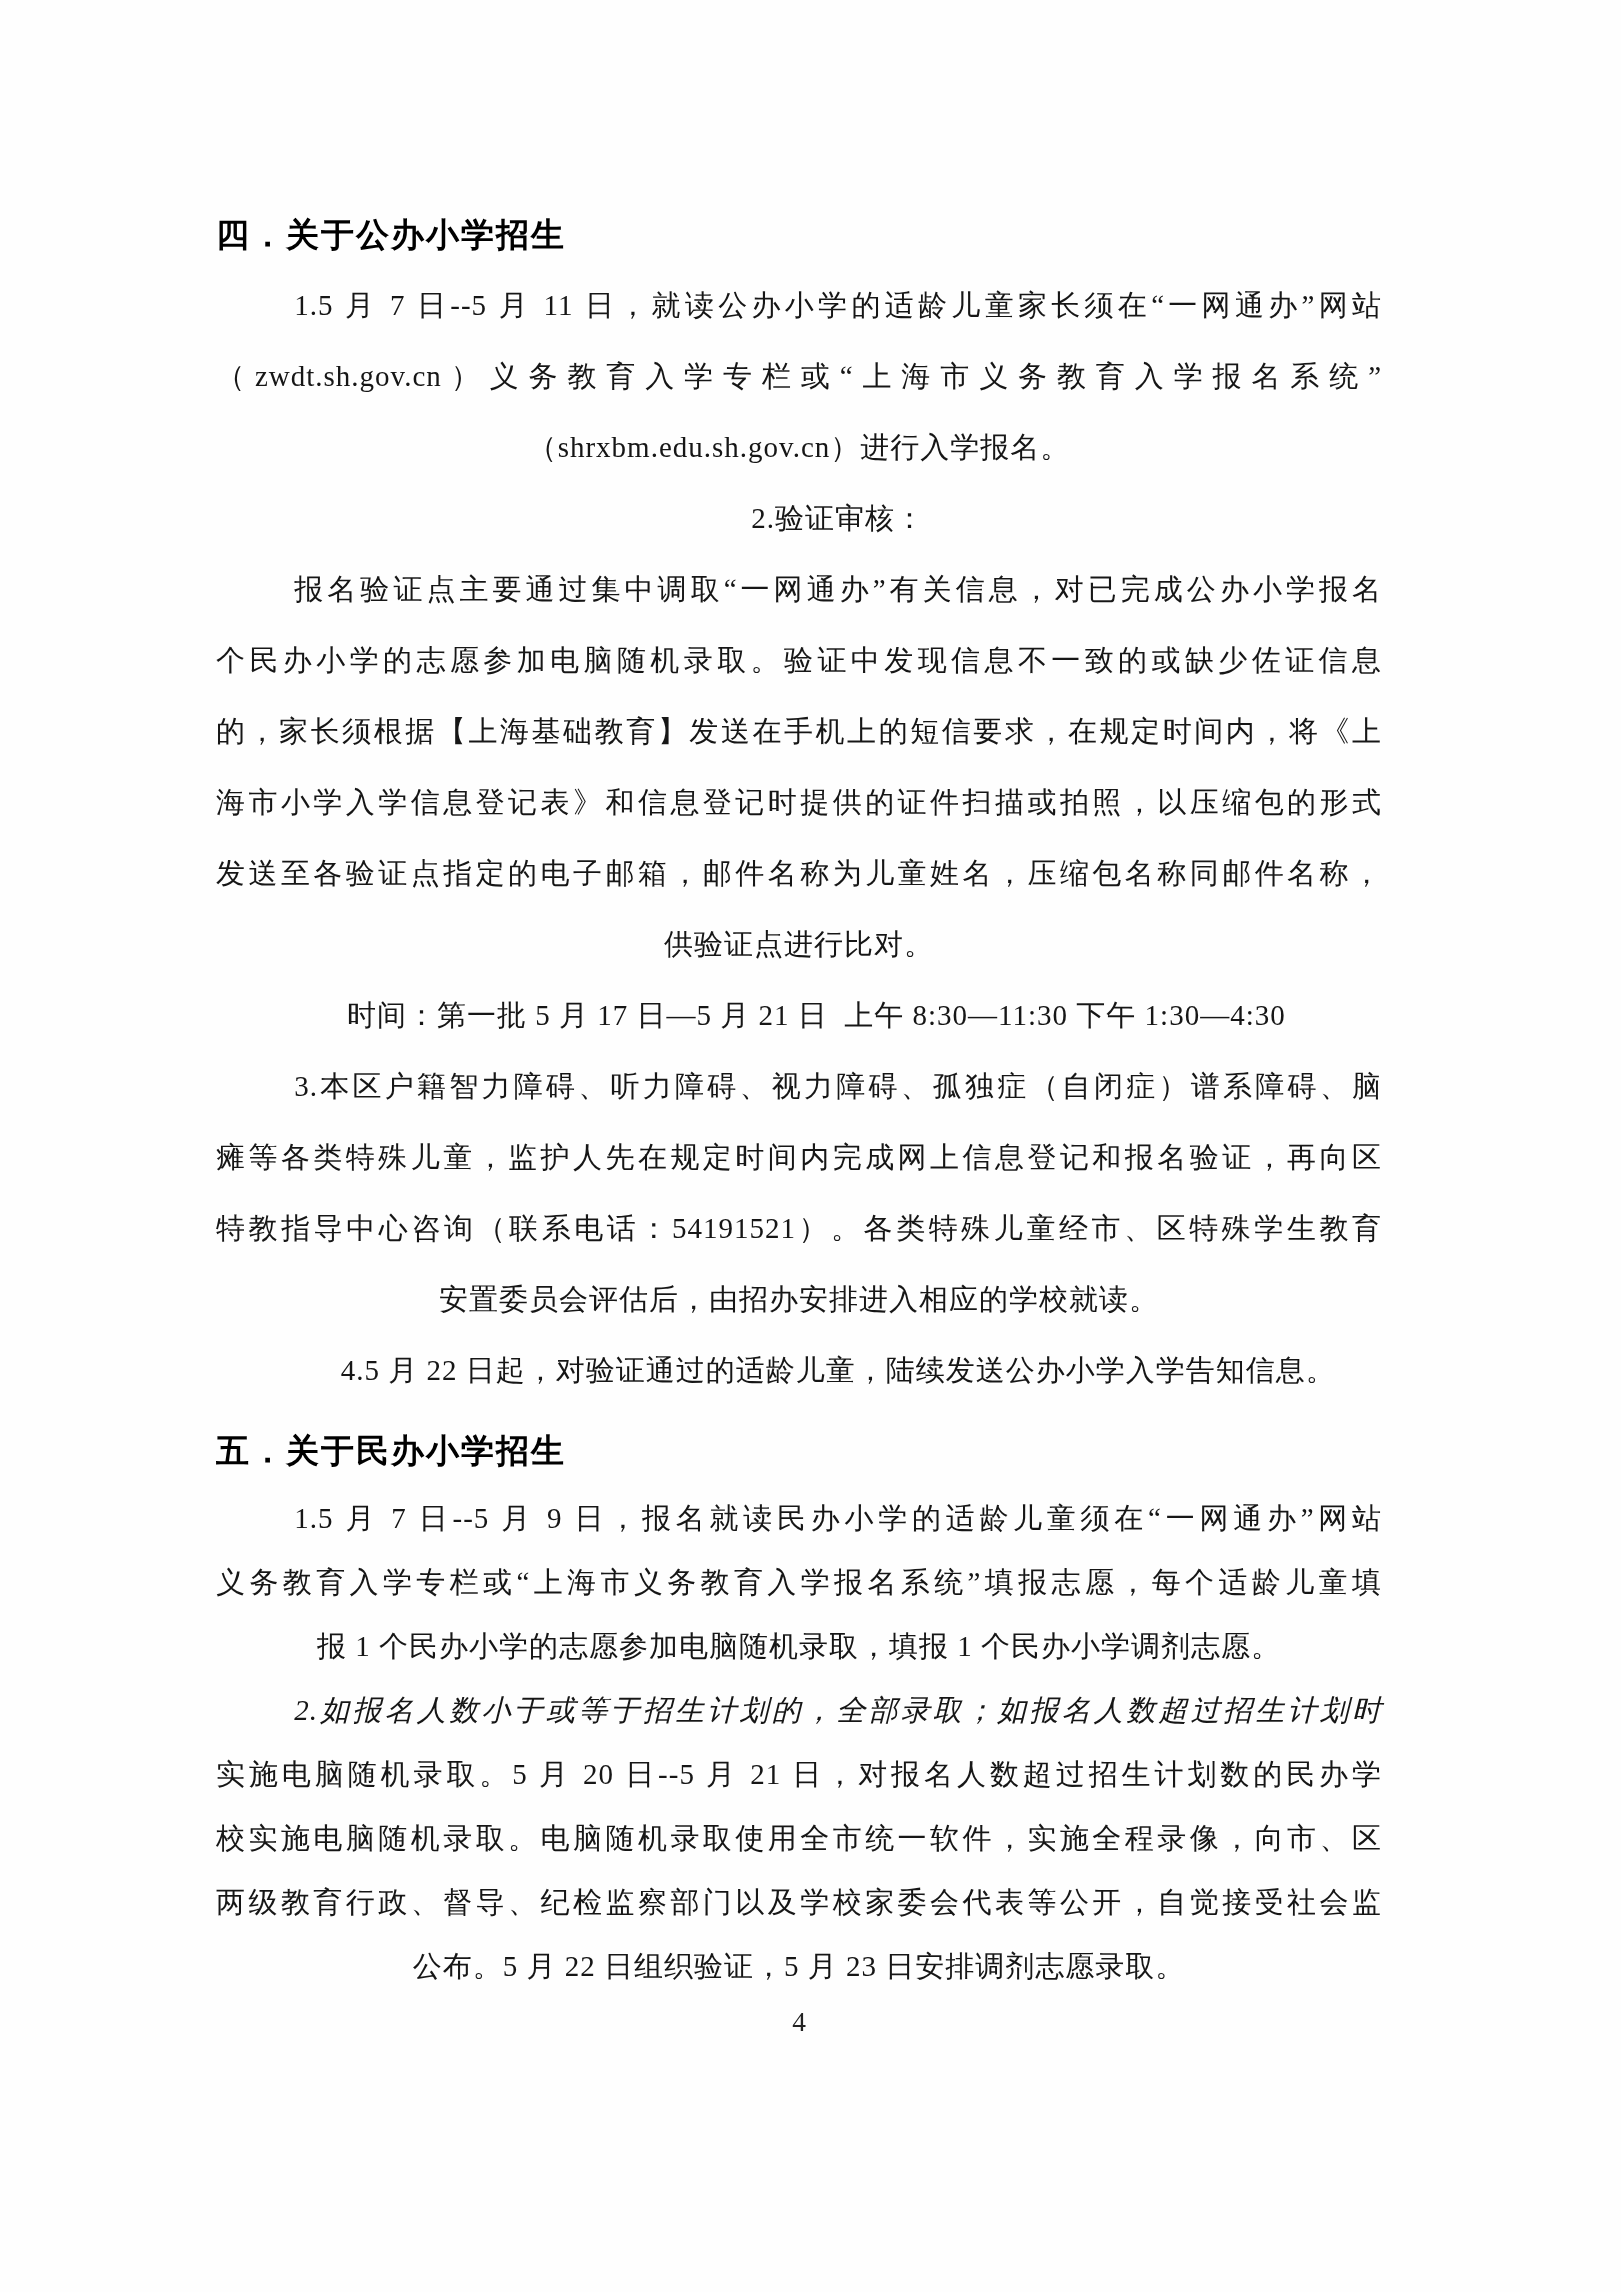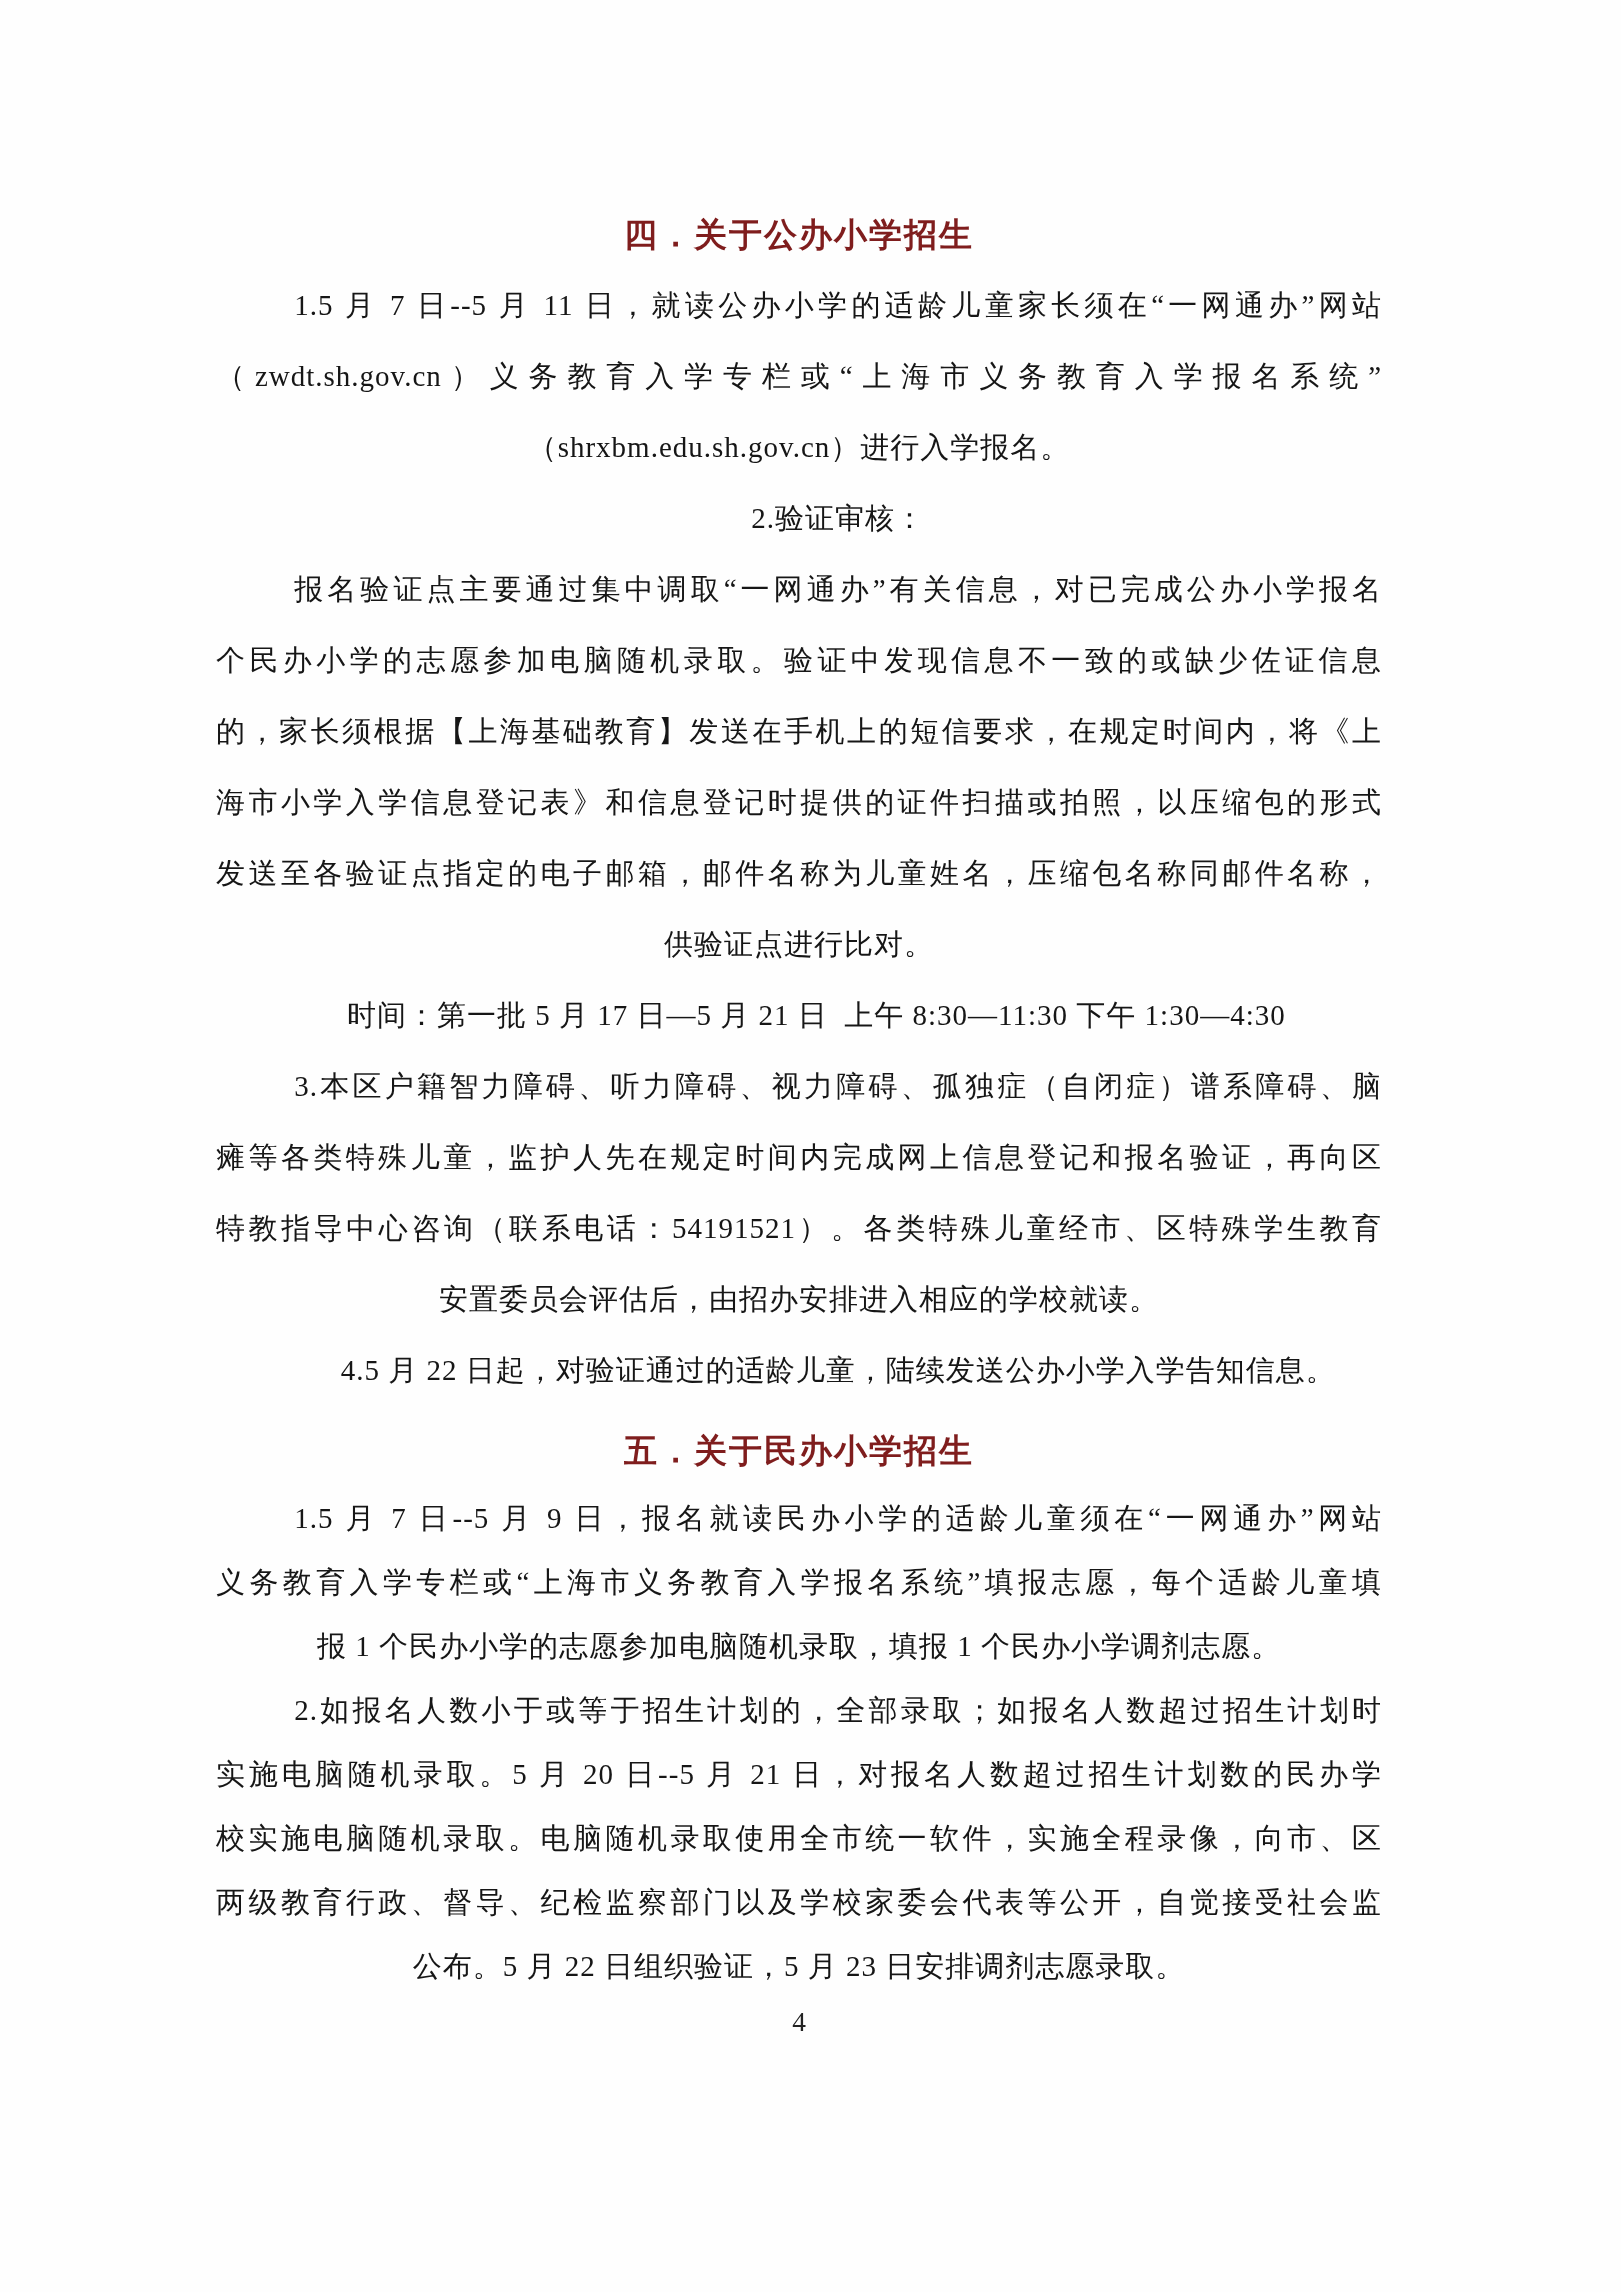--- a/index.html
+++ b/index.html
@@ -15,24 +15,23 @@
     padding: 211px 239px 0 216px;
     overflow: hidden;
   }
   .content { width: 100%; }
   .heading {
     font-family: "Liberation Sans", "DejaVu Sans", sans-serif;
     font-weight: bold;
     font-size: 33px;
     line-height: 47px;
     letter-spacing: 2px;
-    color: #7f1d1d;
+    color: #000000;
     margin-bottom: 11.8px;
     white-space: nowrap;
-    text-align: center;
   }
   .section-1 .heading { margin-top: 21.6px; }
   .line {
     font-size: 29px;
     letter-spacing: 1px;
     white-space: pre-wrap;
     text-align: center;
   }
   .section-0 .line { line-height: 71px; height: 71px; }
   .section-1 .line { line-height: 64px; height: 64px; }
@@ -71,21 +70,21 @@
         <div class="line fill">瘫等各类特殊儿童，监护人先在规定时间内完成网上信息登记和报名验证，再向区</div>
         <div class="line fill">特教指导中心咨询（联系电话：54191521）。各类特殊儿童经市、区特殊学生教育</div>
         <div class="line">安置委员会评估后，由招办安排进入相应的学校就读。</div>
         <div class="line" style="text-indent: 2.7em;">4.5 月 22 日起，对验证通过的适龄儿童，陆续发送公办小学入学告知信息。</div>
       </div>
       <div class="section section-1">
         <div class="heading">五．关于民办小学招生</div>
         <div class="line fill" style="text-indent: 2.7em;">1.5 月 7 日--5 月 9 日，报名就读民办小学的适龄儿童须在“一网通办”网站</div>
         <div class="line fill">义务教育入学专栏或“上海市义务教育入学报名系统”填报志愿，每个适龄儿童填</div>
         <div class="line">报 1 个民办小学的志愿参加电脑随机录取，填报 1 个民办小学调剂志愿。</div>
-        <div class="line fill" style="text-indent: 2.7em;">2.如报名人数小于或等于招生计划的，全部录取；如报名人数超过招生计划时</div>
+        <div class="line fill" style="text-indent: 2.7em; font-style: italic;">2.如报名人数小于或等于招生计划的，全部录取；如报名人数超过招生计划时</div>
         <div class="line fill">实施电脑随机录取。5 月 20 日--5 月 21 日，对报名人数超过招生计划数的民办学</div>
         <div class="line fill">校实施电脑随机录取。电脑随机录取使用全市统一软件，实施全程录像，向市、区</div>
         <div class="line fill">两级教育行政、督导、纪检监察部门以及学校家委会代表等公开，自觉接受社会监</div>
         <div class="line">公布。5 月 22 日组织验证，5 月 23 日安排调剂志愿录取。</div>
       </div>
     </div>
   <div class="footer">4</div>
 </div>
 
 

